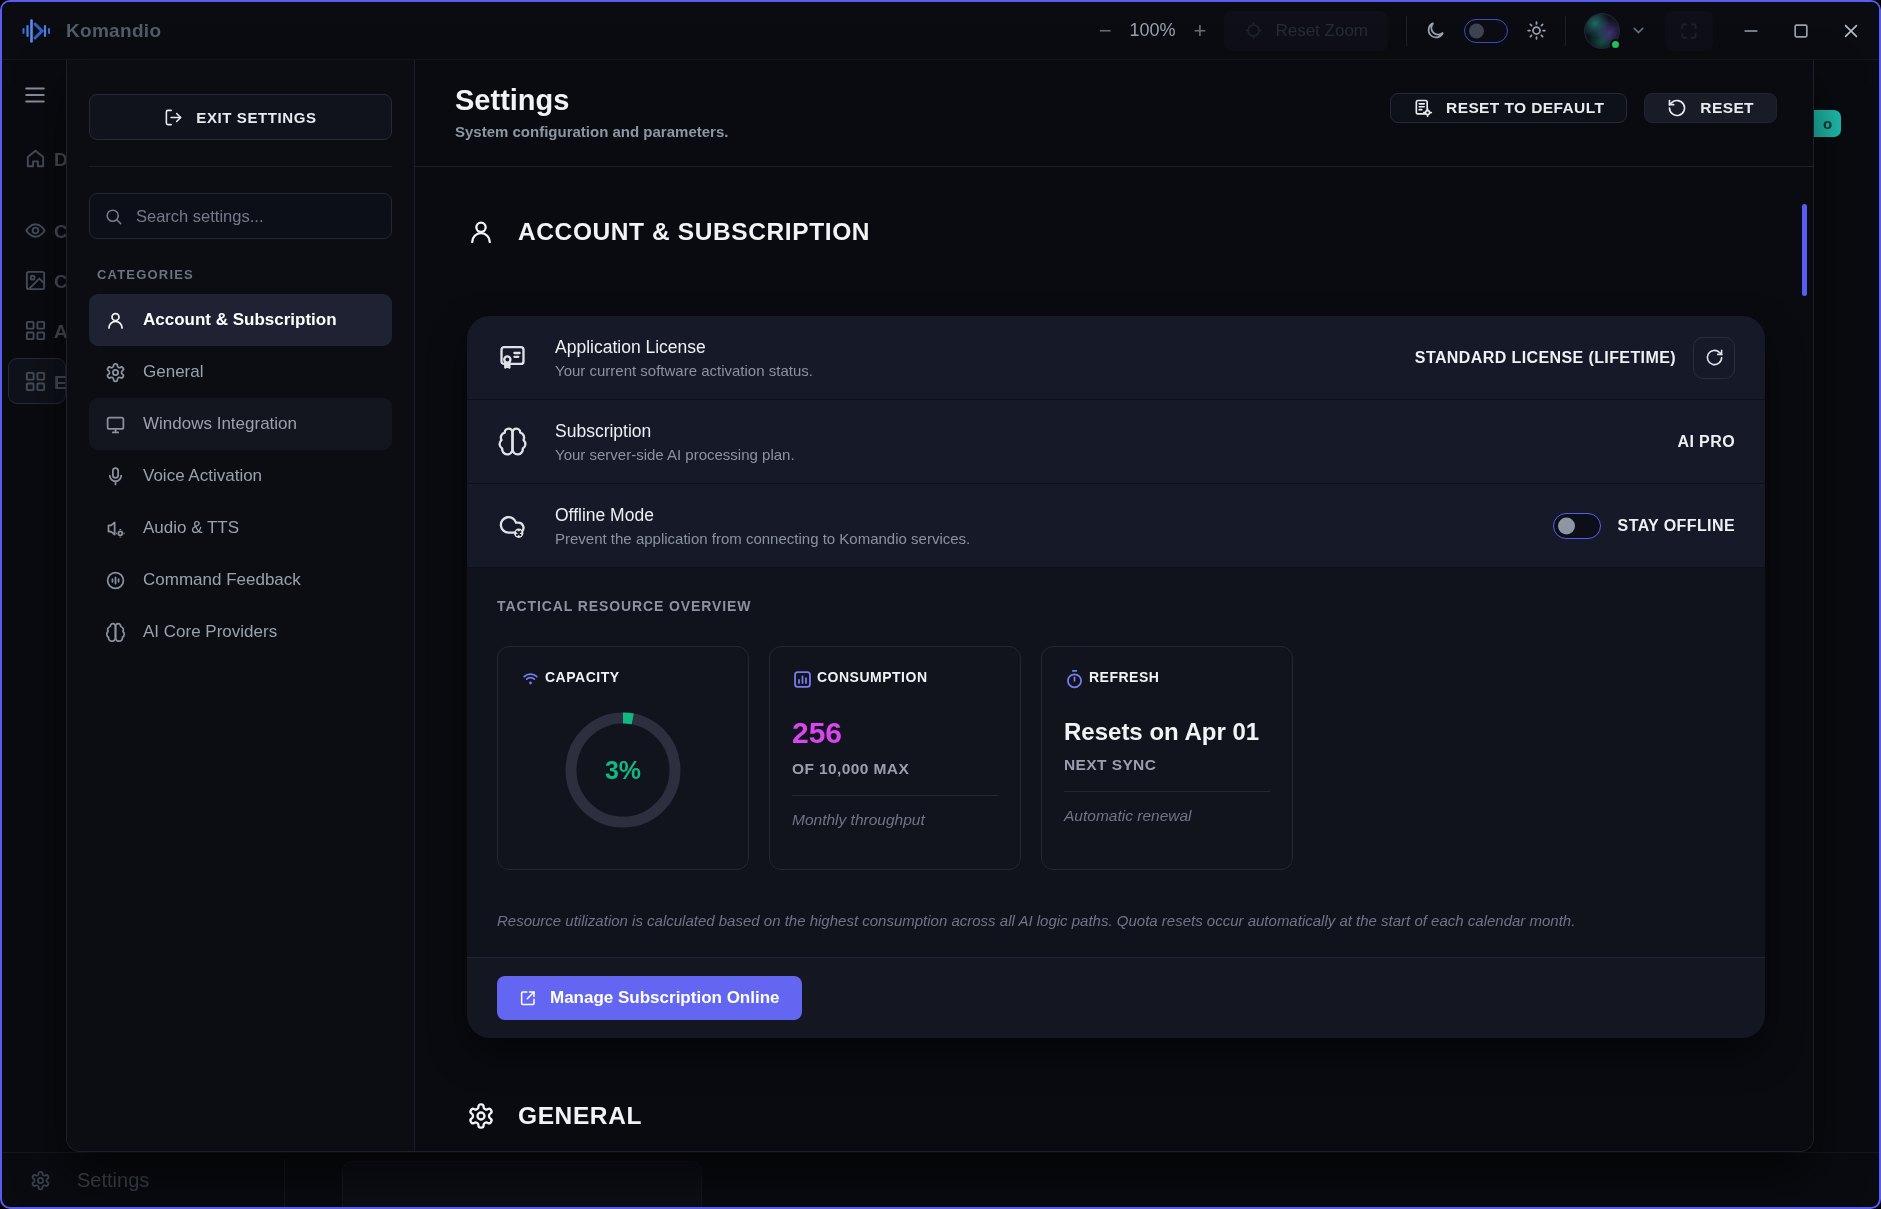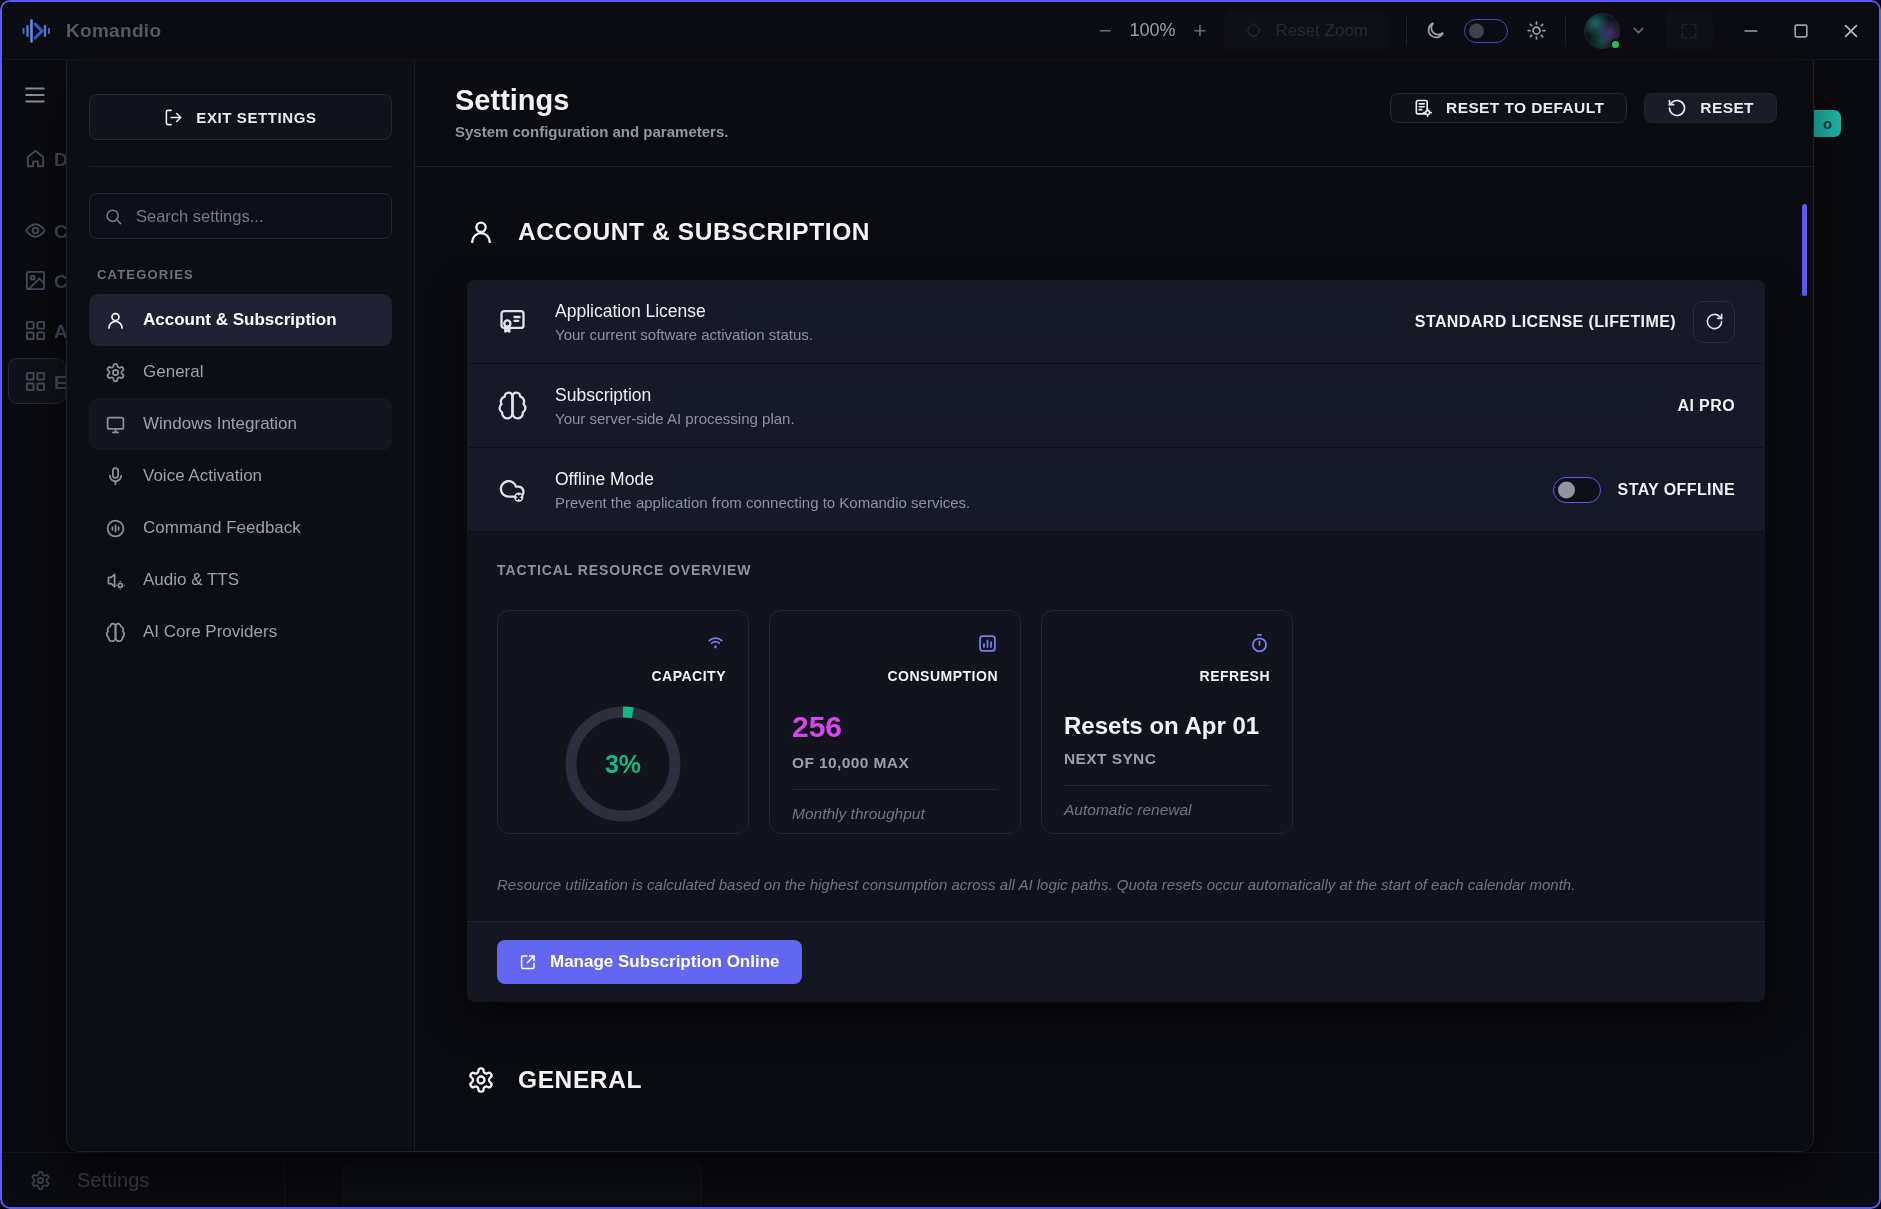--- a/index.html
+++ b/index.html
@@ -99,21 +99,21 @@
               border-radius:8px; color:#e8eaee; font-size:15.5px; font-weight:700; letter-spacing:.4px; cursor:pointer; }
   .btn-outline { background:#0f1118; border:1px solid #262a38; }
   .btn-dark { background:#191c27; border:1px solid #20242f; }
   .btn-outline svg, .btn-dark svg { width:20px; height:20px; }
 
   .scroll-content { position:absolute; top:108px; bottom:0; left:0; right:0; overflow:hidden; padding:0 48px 0 52px; }
   .section-head { display:flex; align-items:center; gap:23px; margin-top:50px; }
   .section-head svg { width:28px; height:28px; color:#f0f2f5; }
   .section-head h2 { font-size:24.5px; font-weight:800; color:#f2f3f5; letter-spacing:.6px; }
 
-  .big-card { margin-top:34px; border-radius:8px; overflow:hidden; box-shadow:0 16px 34px rgba(0,0,0,.5); }
+  .big-card { margin-top:70px; border-radius:23px; overflow:hidden; box-shadow:0 16px 34px rgba(0,0,0,.5); }
   .rows { background:#161927; }
   .srow { height:84px; display:flex; align-items:center; gap:27px; padding:0 30px; border-bottom:1px solid #0d0f16; }
   .srow svg.rowicon { width:31px; height:31px; color:#dfe3e9; flex:0 0 auto; }
   .row-text { flex:1; }
   .row-title { font-size:17.5px; color:#eef0f3; }
   .row-desc { margin-top:4px; font-size:15px; color:#8b92a0; }
   .row-value { display:flex; align-items:center; gap:17px; font-size:16px; font-weight:700;
                color:#eef0f3; letter-spacing:.4px; }
   .icon-btn { width:42px; height:42px; border:1px solid #2a2e3c; border-radius:10px; background:transparent;
               display:flex; align-items:center; justify-content:center; color:#dfe3e9; cursor:pointer; }
@@ -121,21 +121,21 @@
   .toggle { width:48px; height:26px; border:1.5px solid #585cf0; border-radius:14px; background:#0d0f18;
             position:relative; cursor:pointer; flex:0 0 auto; }
   .toggle .knob { width:17px; height:17px; border-radius:50%; background:#8f96a3; position:absolute;
                   left:4px; top:50%; transform:translateY(-50%); }
 
   .overview { background:#10121c; padding:30px 30px 28px; }
   .ov-label { font-size:14px; font-weight:700; color:#8b92a0; letter-spacing:.9px; }
   .cards { display:flex; gap:20px; margin-top:32px; }
   .stat-card { width:252px; height:224px; border:1px solid #232634; border-radius:12px; padding:22px;
                background:rgba(255,255,255,.006); }
-  .stat-head { display:flex; align-items:flex-end; gap:14px;flex-direction:column; }
+  .stat-head { display:flex; align-items:flex-start; gap:4px; }
   .stat-head svg { width:21px; height:21px; color:#787cf0; }
   .stat-head span { font-size:14px; font-weight:700; color:#f2f3f5; letter-spacing:.5px; }
   .donut-wrap { display:flex; justify-content:center; margin-top:16px; position:relative; }
   .donut-pct { position:absolute; top:50%; left:50%; transform:translate(-50%,-50%);
                font-size:25px; font-weight:700; color:#10b981; }
   .stat-big { margin-top:26px; font-size:30px; font-weight:700; color:#d946ef; }
   .stat-big2 { margin-top:28px; font-size:24px; font-weight:700; color:#f2f3f5; }
   .stat-sub { margin-top:10px; font-size:15.5px; font-weight:700; color:#99a0ad; letter-spacing:.4px; }
   .stat-div { border:none; border-top:1px solid #242836; margin:17px 0 15px; }
   .stat-note { font-size:15.5px; font-style:italic; color:#6e7585; }
@@ -330,33 +330,33 @@
         </div>
         <div class="cat-item">
           <svg viewBox="0 0 24 24" fill="none" stroke="currentColor" stroke-width="2" stroke-linecap="round">
               <rect x="9" y="2.5" width="6" height="11" rx="3"></rect>
               <path d="M5.5 11a6.5 6.5 0 0 0 13 0"></path>
               <path d="M12 17.5V21"></path>
             </svg>
           <span>Voice Activation</span>
         </div>
         <div class="cat-item">
-          <svg viewBox="0 0 24 24" fill="none" stroke="currentColor" stroke-width="2" stroke-linecap="round">
-              <circle cx="12" cy="12" r="9"></circle>
-              <path d="M8.5 10.5v3M12 8.5v7M15.5 10.5v3"></path>
-            </svg>
-          <span>Command Feedback</span>
-        </div>
-        <div class="cat-item">
           <svg viewBox="0 0 24 24" fill="none" stroke="currentColor" stroke-width="2" stroke-linejoin="round">
               <path d="M11 5 7 8.5H4v7h3L11 19z"></path>
               <circle cx="17.5" cy="17.5" r="2.3"></circle>
               <path d="M17.5 13.7v-1M17.5 22.3v-1M21.3 17.5h1M13.7 17.5h-1"></path>
             </svg>
           <span>Audio &amp; TTS</span>
+        </div>
+        <div class="cat-item">
+          <svg viewBox="0 0 24 24" fill="none" stroke="currentColor" stroke-width="2" stroke-linecap="round">
+              <circle cx="12" cy="12" r="9"></circle>
+              <path d="M8.5 10.5v3M12 8.5v7M15.5 10.5v3"></path>
+            </svg>
+          <span>Command Feedback</span>
         </div>
         <div class="cat-item">
           <svg viewBox="0 0 24 24" fill="none" stroke="currentColor" stroke-width="2" stroke-linejoin="round">
               <path d="M12 5a3 3 0 1 0-5.997.125 4 4 0 0 0-2.526 5.77 4 4 0 0 0 .556 6.588A4 4 0 1 0 12 18Z"></path>
               <path d="M12 5a3 3 0 1 1 5.997.125 4 4 0 0 1 2.526 5.77 4 4 0 0 1-.556 6.588A4 4 0 1 1 12 18Z"></path>
             </svg>
           <span>AI Core Providers</span>
         </div>
       </aside>
 

